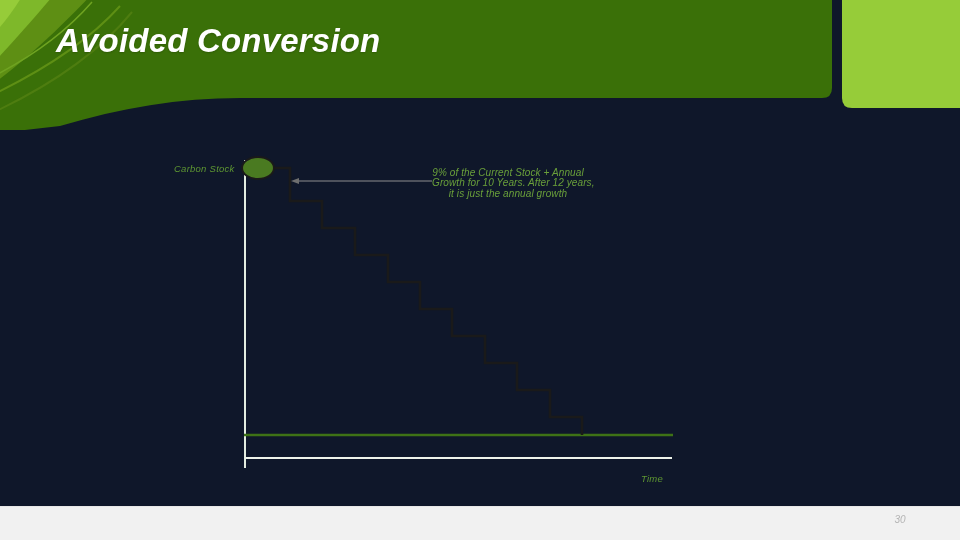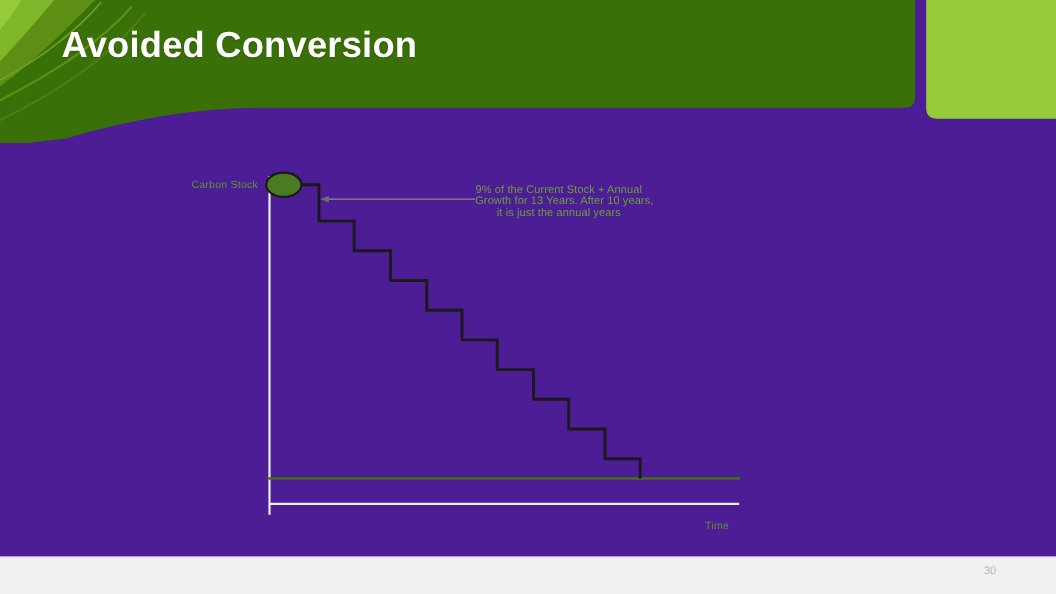--- a/index.html
+++ b/index.html
@@ -5,22 +5,23 @@
   html, body {
     margin: 0;
     padding: 0;
     background: #ffffff;
   }
   #slide {
     position: relative;
     width: 960px;
     height: 540px;
     overflow: hidden;
-    background: #4c1d95;
+    background: #0f172a;
     font-family: "Liberation Sans", sans-serif;
+    font-style: italic;
   }
 
   
   .header-wrap {
     position: absolute;
     left: 0; top: 0;
     width: 960px;
     height: 130px;
     overflow: hidden;
   }
@@ -136,21 +137,21 @@
 
     
     <div class="axis-label label-carbon-stock">Carbon Stock</div>
 
     
     <div class="axis-label label-time">Time</div>
 
     
     <div class="annotation">
       <div>9% of the Current Stock + Annual</div>
-      <div>Growth for 13 Years.  After 10 years,</div>
-      <div>it is just the annual years</div>
+      <div>Growth for 10 Years.  After 12 years,</div>
+      <div>it is just the annual growth</div>
     </div>
   </div>
 
   <div class="footer-band"></div>
   <div class="slide-number">30</div>
 
 </div>
 
 </body></html>

